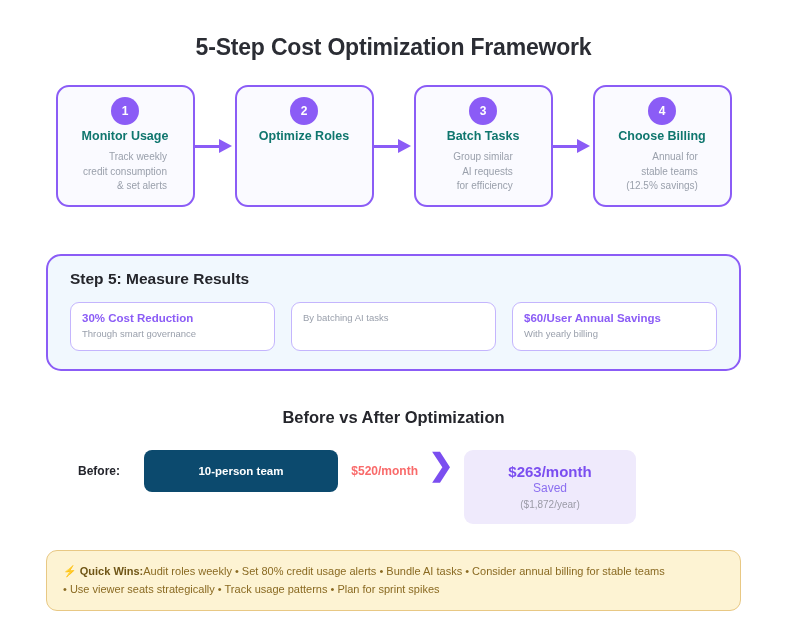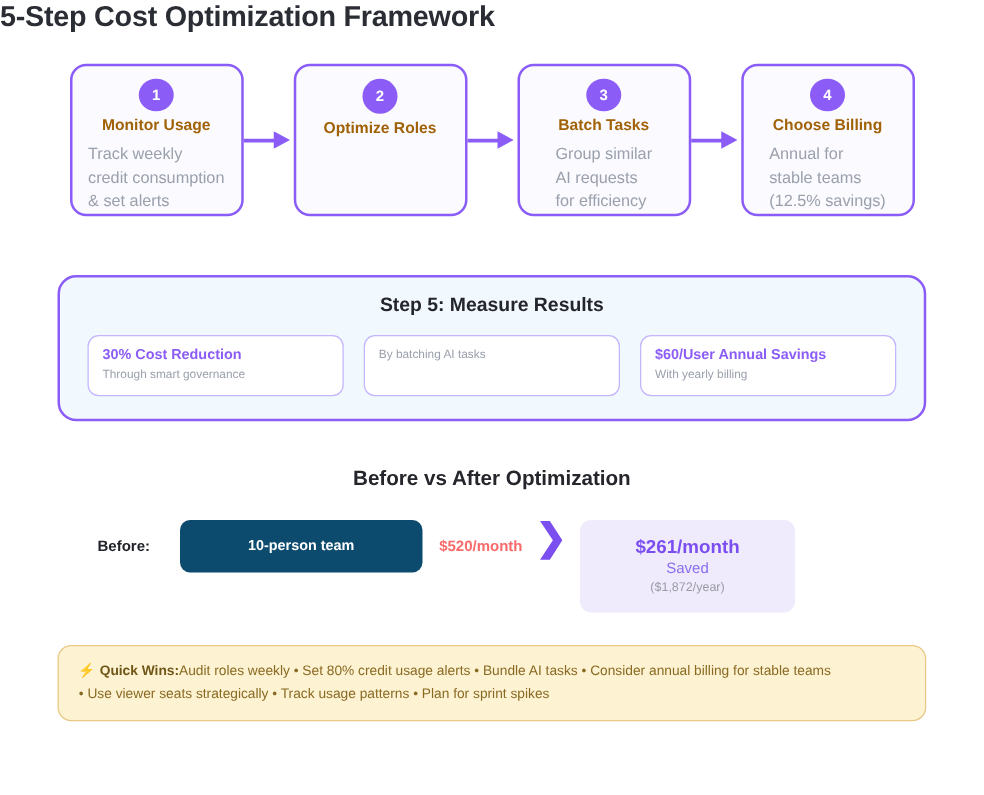--- a/index.html
+++ b/index.html
@@ -9,26 +9,26 @@
     height: 636px;
     background: #ffffff;
     font-family: "Liberation Sans", sans-serif;
     color: #2f3033;
     overflow: hidden;
     position: relative;
   }
 
   
   .page-title {
-    text-align: left;
+    text-align: center;
     font-size: 23px;
     font-weight: bold;
     color: #2b2d34;
     letter-spacing: -0.2px;
-    padding-top: 0;
+    padding-top: 34px;
   }
 
   
   .flow-row {
     display: flex;
     align-items: center;
     justify-content: center;
     margin-top: 24px;
     padding: 0 44px;
   }
@@ -56,29 +56,29 @@
     font-weight: bold;
     display: flex;
     align-items: center;
     justify-content: center;
     margin-bottom: 4px;
   }
 
   .step-title {
     font-size: 12.5px;
     font-weight: bold;
-    color: #a16207;
+    color: #0f766e;
     margin-bottom: 7px;
   }
 
   .step-desc {
-    font-size: 13px;
+    font-size: 10px;
     color: #9aa0ac;
     line-height: 1.45;
-    text-align: left;
+    text-align: right;
   }
 
   .flow-arrow {
     flex: 0 0 auto;
     width: 40px;
     height: 14px;
     position: relative;
   }
   .flow-arrow .shaft {
     position: absolute;
@@ -101,21 +101,20 @@
 
   
   .step5-panel {
     margin: 47px 46px 0 46px;
     border: 2px solid #8b5cf6;
     border-radius: 15px;
     background: #f1f8fe;
     padding: 14px 22px 18px 22px;
   }
   .step5-title {
-    text-align: center;
     font-size: 15.5px;
     font-weight: bold;
     color: #25262c;
     margin-bottom: 14px;
   }
   .metric-row {
     display: flex;
     gap: 16px;
   }
   .metric-card {
@@ -323,21 +322,21 @@
       <div class="bar bar-before">10-person team</div>
       <div class="bar-price price-before">$520/month</div>
     </div>
 
 
   </div>
 
   <div class="compare-chevron">❯</div>
 
   <div class="savings-box">
-    <div class="savings-amount">$261/month</div>
+    <div class="savings-amount">$263/month</div>
     <div class="savings-word">Saved</div>
     <div class="savings-year">($1,872/year)</div>
   </div>
 
 </div>
 
 <div class="quickwins">
   <span class="qw-bolt">⚡</span>
   <span class="qw-label">Quick Wins:</span><span>Audit roles weekly • Set 80% credit usage alerts • Bundle AI tasks • Consider annual billing for stable teams</span><br>
   <span>• Use viewer seats strategically • Track usage patterns • Plan for sprint spikes</span>

